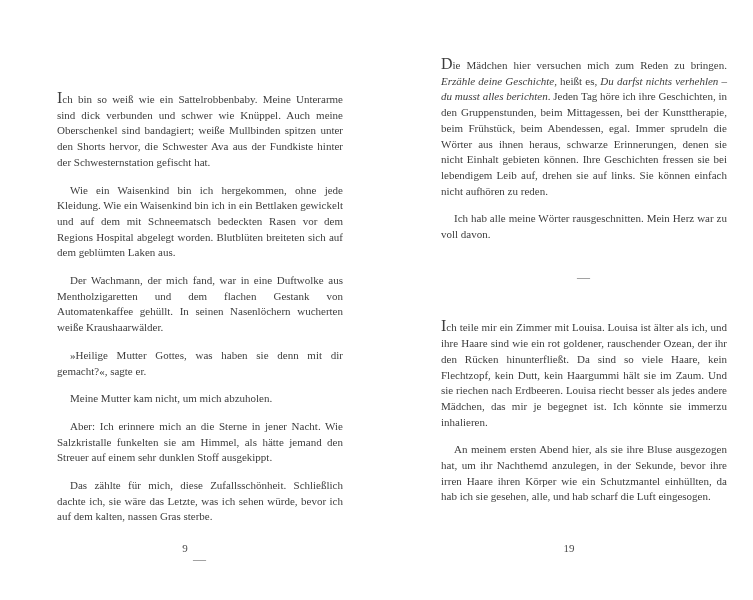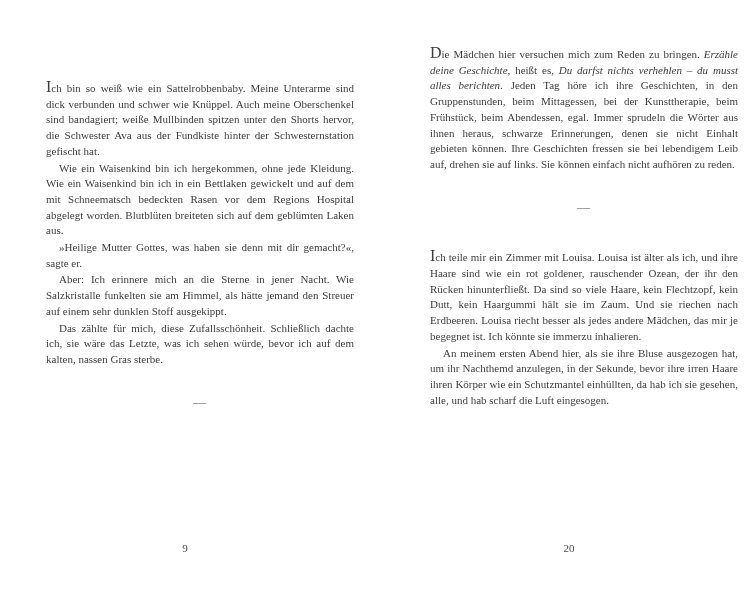--- a/index.html
+++ b/index.html
@@ -17,21 +17,21 @@
   .text-block{
     position:absolute;
     color:var(--text);
     font-size:11px;
     line-height:15.7px;
     text-align:justify;
     hyphens:auto;-webkit-hyphens:auto;
   }
   #pageL-text{left:45px;top:80px;width:310px;}
   #pageR-text{left:429px;top:46px;width:310px;}
-  p.para{margin:1px;text-indent:13px;}
+  p.para{margin:12px;text-indent:13px;}
   p.para.first{text-indent:0;}
   p.para.first::first-letter{font-size:16px;line-height:10px;}
   .it{font-style:italic;}
   .sep{
     text-align:center;
     color:var(--sep);
     font-size:13px;
     line-height:15.7px;
     margin:26px 0 36px;
     letter-spacing:1px;
@@ -45,26 +45,29 @@
   }
   #folioL{left:45px;}
   #folioR{left:429px;}
 </style>
 </head>
 <body>
 
 <div id="pageL-text" class="text-block">
     <p class="para first"><span>Ich bin so weiß wie ein Sattelrobbenbaby. Meine Unterarme sind dick verbunden und schwer wie Knüppel. Auch meine Oberschenkel sind bandagiert; weiße Mullbinden spitzen unter den Shorts hervor, die Schwester Ava aus der Fundkiste hinter der Schwesternstation gefischt hat.</span></p>
     <p class="para"><span>Wie ein Waisenkind bin ich hergekommen, ohne jede Kleidung. Wie ein Waisenkind bin ich in ein Bettlaken gewickelt und auf dem mit Schneematsch bedeckten Rasen vor dem Regions Hospital abgelegt worden. Blutblüten breiteten sich auf dem geblümten Laken aus.</span></p>
+    <p class="para"><span>Der Wachmann, der mich fand, war in eine Duftwolke aus Mentholzigaretten und dem flachen Gestank von Automatenkaffee gehüllt. In seinen Nasenlöchern wucherten weiße Kraushaarwälder.</span></p>
     <p class="para"><span>»Heilige Mutter Gottes, was haben sie denn mit dir gemacht?«, sagte er.</span></p>
+    <p class="para"><span>Meine Mutter kam nicht, um mich abzuholen.</span></p>
     <p class="para"><span>Aber: Ich erinnere mich an die Sterne in jener Nacht. Wie Salzkristalle funkelten sie am Himmel, als hätte jemand den Streuer auf einem sehr dunklen Stoff ausgekippt.</span></p>
     <p class="para"><span>Das zählte für mich, diese Zufallsschönheit. Schließlich dachte ich, sie wäre das Letzte, was ich sehen würde, bevor ich auf dem kalten, nassen Gras sterbe.</span></p>
     <div class="sep">—</div>
   </div>
 <div id="pageR-text" class="text-block">
     <p class="para first"><span>Die Mädchen hier versuchen mich zum Reden zu bringen. </span><span class="it">Erzähle deine Geschichte</span><span>, heißt es, </span><span class="it">Du darfst nichts verhehlen – du musst alles berichten</span><span>. Jeden Tag höre ich ihre Geschichten, in den Gruppenstunden, beim Mittagessen, bei der Kunsttherapie, beim Frühstück, beim Abendessen, egal. Immer sprudeln die Wörter aus ihnen heraus, schwarze Erinnerungen, denen sie nicht Einhalt gebieten können. Ihre Geschichten fressen sie bei lebendigem Leib auf, drehen sie auf links. Sie können einfach nicht aufhören zu reden.</span></p>
+    <p class="para"><span>Ich hab alle meine Wörter rausgeschnitten. Mein Herz war zu voll davon.</span></p>
     <div class="sep">—</div>
     <p class="para first"><span>Ich teile mir ein Zimmer mit Louisa. Louisa ist älter als ich, und ihre Haare sind wie ein rot goldener, rauschender Ozean, der ihr den Rücken hinunterfließt. Da sind so viele Haare, kein Flechtzopf, kein Dutt, kein Haargummi hält sie im Zaum. Und sie riechen nach Erdbeeren. Louisa riecht besser als jedes andere Mädchen, das mir je begegnet ist. Ich könnte sie immerzu inhalieren.</span></p>
     <p class="para"><span>An meinem ersten Abend hier, als sie ihre Bluse ausgezogen hat, um ihr Nachthemd anzulegen, in der Sekunde, bevor ihre irren Haare ihren Körper wie ein Schutzmantel einhüllten, da hab ich sie gesehen, alle, und hab scharf die Luft eingesogen.</span></p>
   </div>
 
 <div id="folioL" class="folio">9</div>
-<div id="folioR" class="folio">20</div>
+<div id="folioR" class="folio">19</div>
 
 </body></html>

